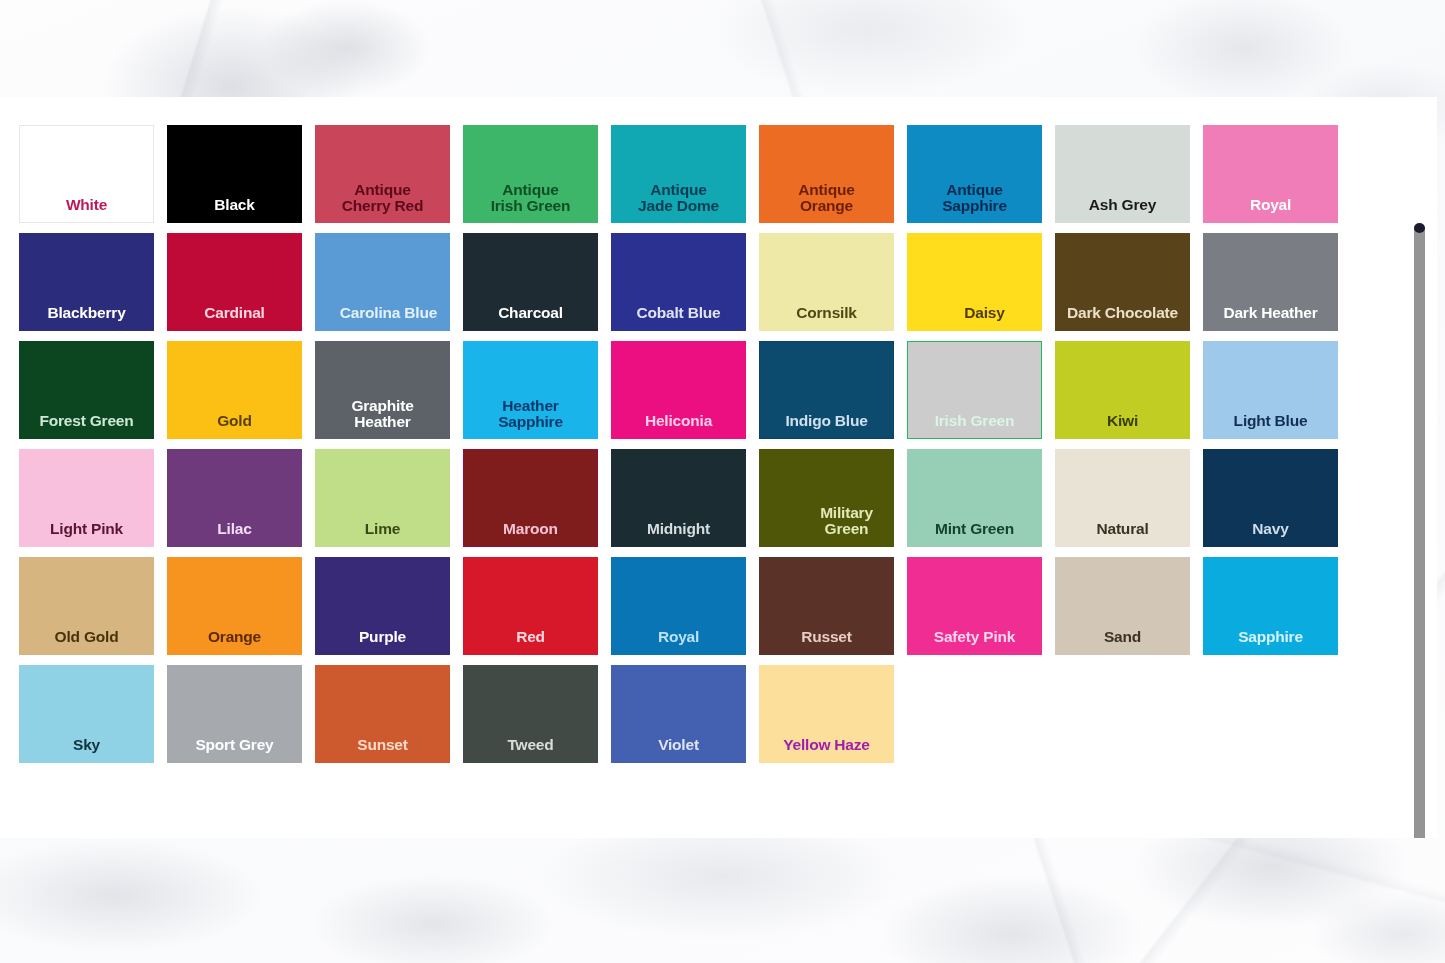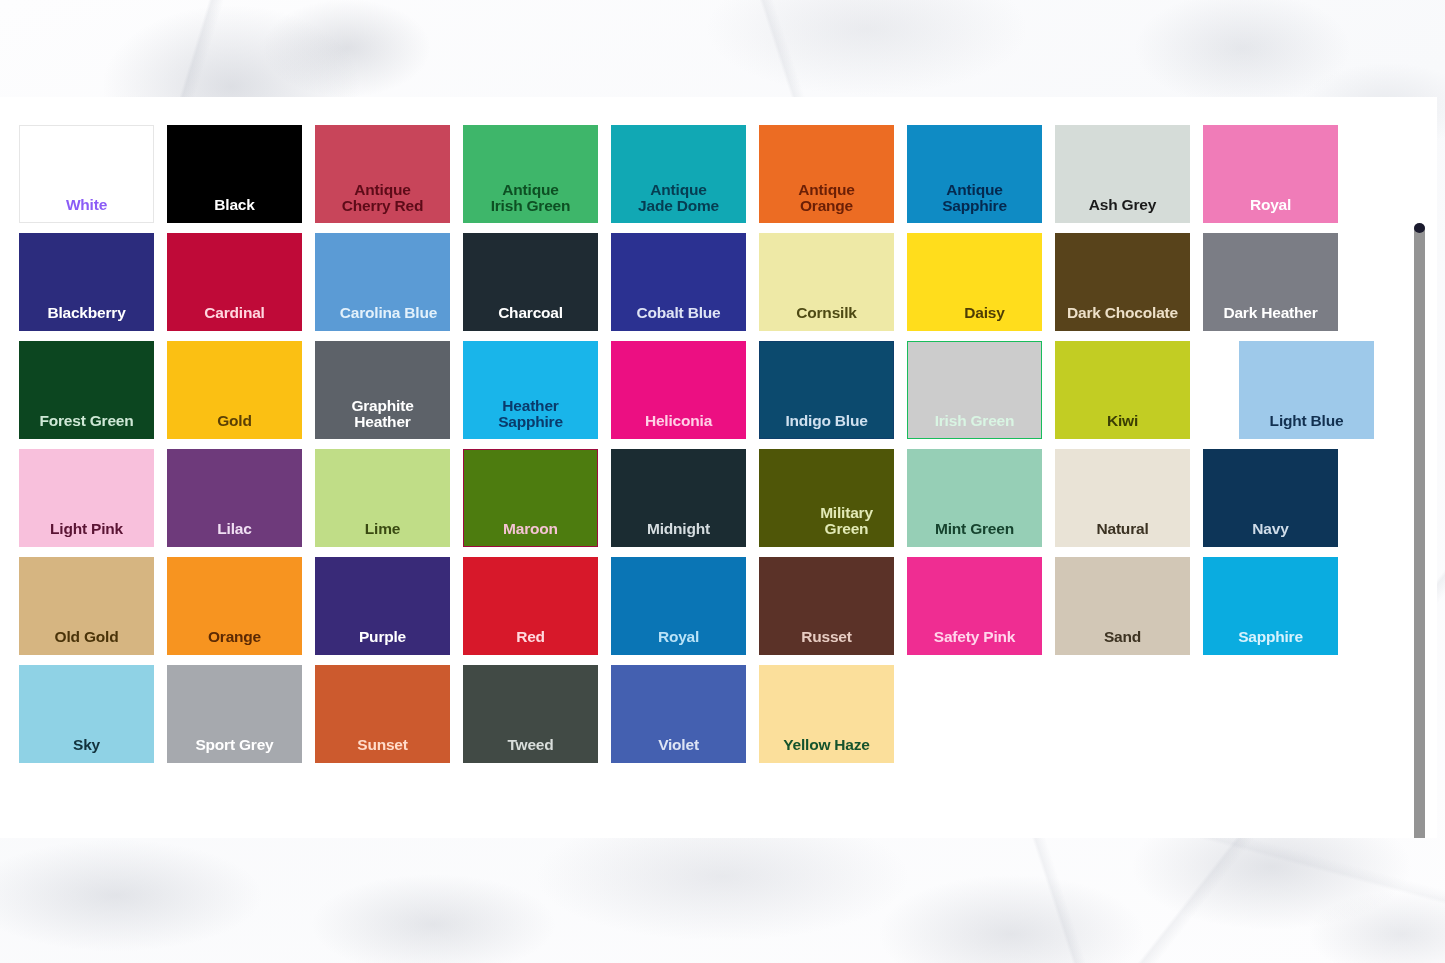--- a/index.html
+++ b/index.html
@@ -121,21 +121,21 @@
   }
 </style>
 </head>
 <body>
 
 <div id="marble-bg"></div>
 
 <div id="palette-card">
   <div id="swatch-grid">
       <div class="swatch" style="background: rgb(255, 255, 255); box-shadow: rgb(230, 230, 230) 0px 0px 0px 1px inset;">
-        <span class="swatch-label" style="color: #8b5cf6;">White</span>
+        <span class="swatch-label" style="color: #be185d;">White</span>
       </div>
       <div class="swatch" style="background: rgb(0, 0, 0); box-shadow: rgb(0, 0, 0) 0px 0px 0px 1px inset;">
         <span class="swatch-label" style="color: rgb(255, 255, 255);">Black</span>
       </div>
       <div class="swatch two-line" style="background: rgb(200, 69, 90); box-shadow: rgb(200, 69, 90) 0px 0px 0px 1px inset;">
         <span class="swatch-label" style="color: rgb(93, 11, 24);">Antique
 Cherry Red</span>
       </div>
       <div class="swatch two-line" style="background: rgb(62, 182, 106); box-shadow: rgb(62, 182, 106) 0px 0px 0px 1px inset;">
         <span class="swatch-label" style="color: rgb(13, 79, 35);">Antique
@@ -205,33 +205,33 @@
       </div>
       <div class="swatch" style="background: #0c4a6e; box-shadow: rgb(14, 63, 107) 0px 0px 0px 1px inset;">
         <span class="swatch-label" style="color: rgb(207, 224, 239);">Indigo Blue</span>
       </div>
       <div class="swatch" style="background: rgb(204, 204, 204); box-shadow: rgb(25, 189, 92) 0px 0px 0px 1px inset;">
         <span class="swatch-label" style="color: rgb(217, 245, 227);">Irish Green</span>
       </div>
       <div class="swatch" style="background: rgb(194, 205, 35); box-shadow: rgb(194, 205, 35) 0px 0px 0px 1px inset;">
         <span class="swatch-label" style="color: rgb(59, 62, 4);">Kiwi</span>
       </div>
-      <div class="swatch" style="background: rgb(158, 201, 234); box-shadow: rgb(158, 201, 234) 0px 0px 0px 1px inset; margin-left: 36px;">
+      <div class="swatch" style="background: rgb(158, 201, 234); box-shadow: rgb(158, 201, 234) 0px 0px 0px 1px inset;">
         <span class="swatch-label" style="color: rgb(18, 48, 80);">Light Blue</span>
       </div>
       <div class="swatch" style="background: rgb(248, 192, 220); box-shadow: rgb(248, 192, 220) 0px 0px 0px 1px inset;">
         <span class="swatch-label" style="color: rgb(90, 20, 52);">Light Pink</span>
       </div>
       <div class="swatch" style="background: rgb(110, 58, 123); box-shadow: rgb(110, 58, 123) 0px 0px 0px 1px inset;">
         <span class="swatch-label" style="color: rgb(240, 223, 243);">Lilac</span>
       </div>
       <div class="swatch" style="background: rgb(192, 221, 135); box-shadow: rgb(192, 221, 135) 0px 0px 0px 1px inset;">
         <span class="swatch-label" style="color: rgb(58, 74, 18);">Lime</span>
       </div>
-      <div class="swatch" style="background: #4d7c0f; box-shadow: rgb(157, 11, 62) 0px 0px 0px 1px inset;">
+      <div class="swatch" style="background: #7f1d1d; box-shadow: rgb(157, 11, 62) 0px 0px 0px 1px inset;">
         <span class="swatch-label" style="color: rgb(245, 195, 211);">Maroon</span>
       </div>
       <div class="swatch" style="background: rgb(27, 44, 50); box-shadow: rgb(27, 44, 50) 0px 0px 0px 1px inset;">
         <span class="swatch-label" style="color: rgb(213, 221, 224);">Midnight</span>
       </div>
       <div class="swatch" style="background: rgb(79, 86, 8); box-shadow: rgb(79, 86, 8) 0px 0px 0px 1px inset; padding-left: 40px;">
         <span class="swatch-label" style="color: rgb(225, 233, 181);">Military Green</span>
       </div>
       <div class="swatch" style="background: rgb(150, 207, 182); box-shadow: rgb(150, 207, 182) 0px 0px 0px 1px inset;">
         <span class="swatch-label" style="color: rgb(22, 67, 46);">Mint Green</span>
@@ -278,20 +278,20 @@
       <div class="swatch" style="background: rgb(204, 90, 46); box-shadow: rgb(204, 90, 46) 0px 0px 0px 1px inset;">
         <span class="swatch-label" style="color: rgb(255, 220, 203);">Sunset</span>
       </div>
       <div class="swatch" style="background: rgb(65, 74, 69); box-shadow: rgb(65, 74, 69) 0px 0px 0px 1px inset;">
         <span class="swatch-label" style="color: rgb(217, 222, 219);">Tweed</span>
       </div>
       <div class="swatch" style="background: rgb(68, 96, 176); box-shadow: rgb(68, 96, 176) 0px 0px 0px 1px inset;">
         <span class="swatch-label" style="color: rgb(221, 228, 244);">Violet</span>
       </div>
       <div class="swatch" style="background: rgb(251, 223, 155); box-shadow: rgb(251, 223, 155) 0px 0px 0px 1px inset;">
-        <span class="swatch-label" style="color: #14532d;">Yellow Haze</span>
+        <span class="swatch-label" style="color: #a21caf;">Yellow Haze</span>
       </div>
     </div>
 
   <div id="scrollbar-track"></div>
   <div id="scrollbar-thumb"></div>
   <div id="scrollbar-cap"></div>
 </div>
 
 </body></html>

